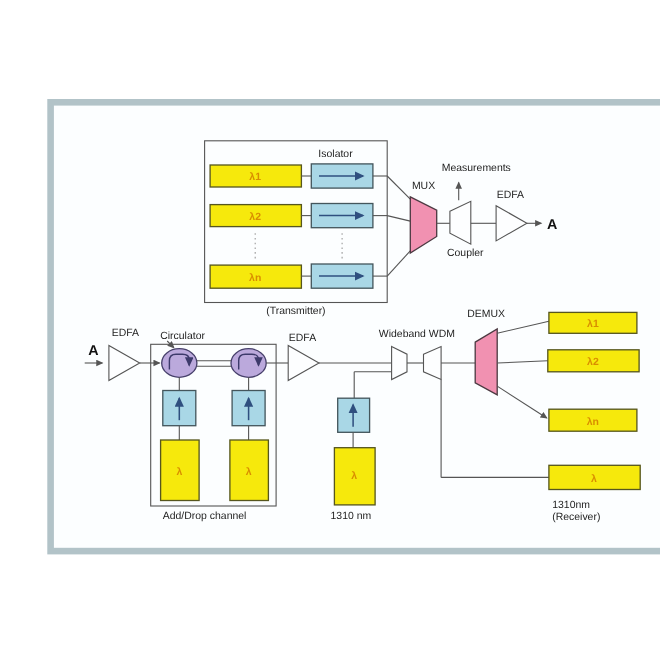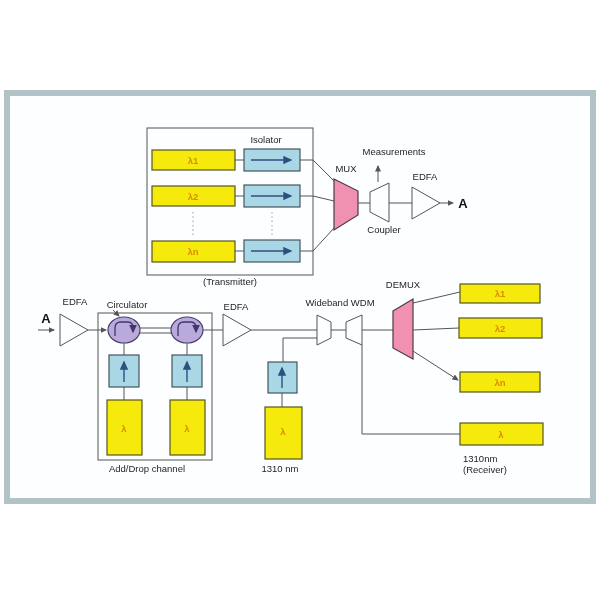--- a/index.html
+++ b/index.html
@@ -1,16 +1,16 @@
 <!DOCTYPE html>
 <html><head>
 <meta charset="utf-8">
 <style>
   html,body { margin:0; padding:0; width:600px; height:600px; background:#ffffff; }
-  .stage { position:relative; width:560px; height:600px; }
+  .stage { position:relative; width:560px; height:600px;margin-left:39px; }
   svg { display:block; }
   .lbl    { font-family:"Liberation Sans", sans-serif; font-size:9.5px; fill:#1d1d1d; }
   .lambda { font-family:"Liberation Sans", sans-serif; font-size:9.5px; font-weight:bold; fill:#d98d00; }
   .bigA   { font-family:"Liberation Sans", sans-serif; font-size:13px; font-weight:600; fill:#111; }
   .wline  { stroke:#555; stroke-width:1; fill:none; }
   .dotted { stroke:#9a9a9a; stroke-width:1; stroke-dasharray:1.5 2.8; fill:none; }
   .outline{ fill:none; stroke:#555; stroke-width:1; }
   .ybox   { fill:#f6e90c; stroke:#56561e; stroke-width:1.2; }
   .cbox   { fill:#a9d7e6; stroke:#44565c; stroke-width:1.2; }
   .pinks  { fill:#f191b1; stroke:#4c3a42; stroke-width:1.2; }

